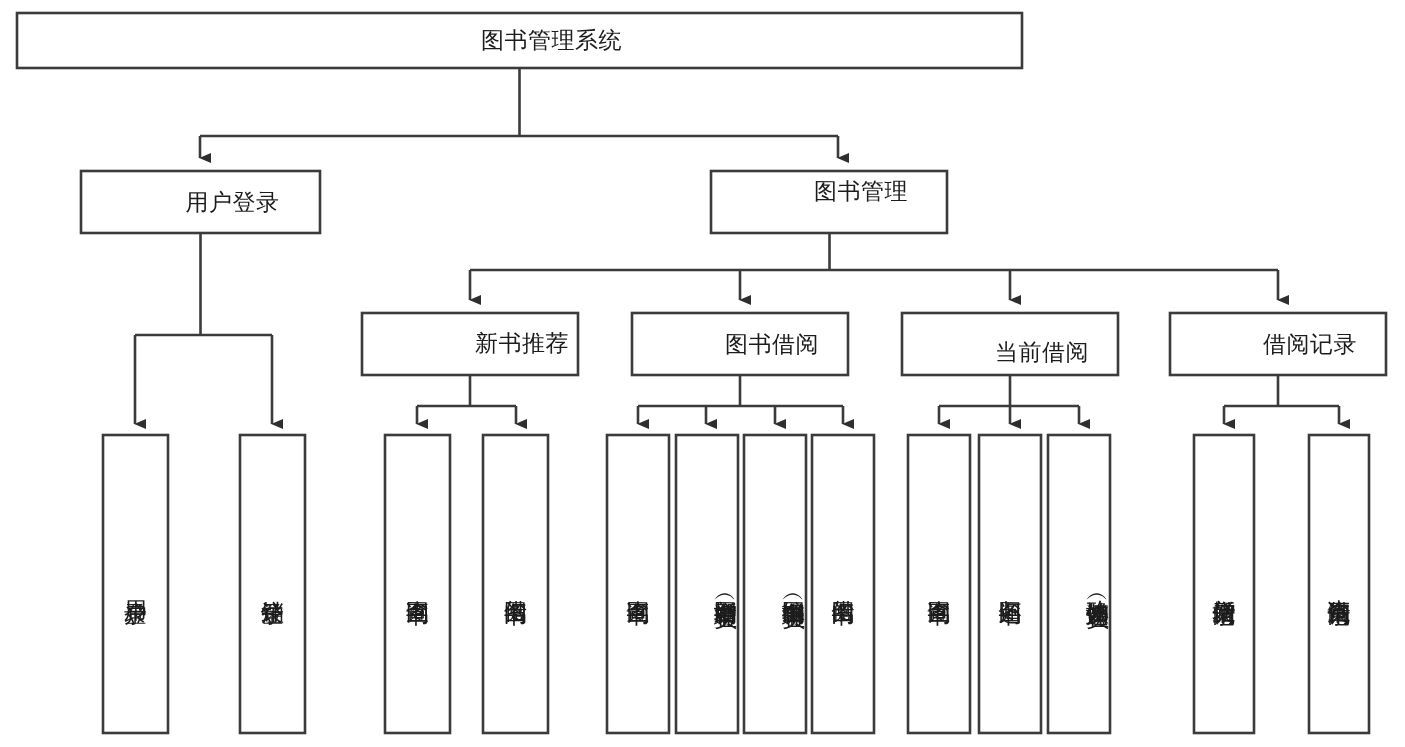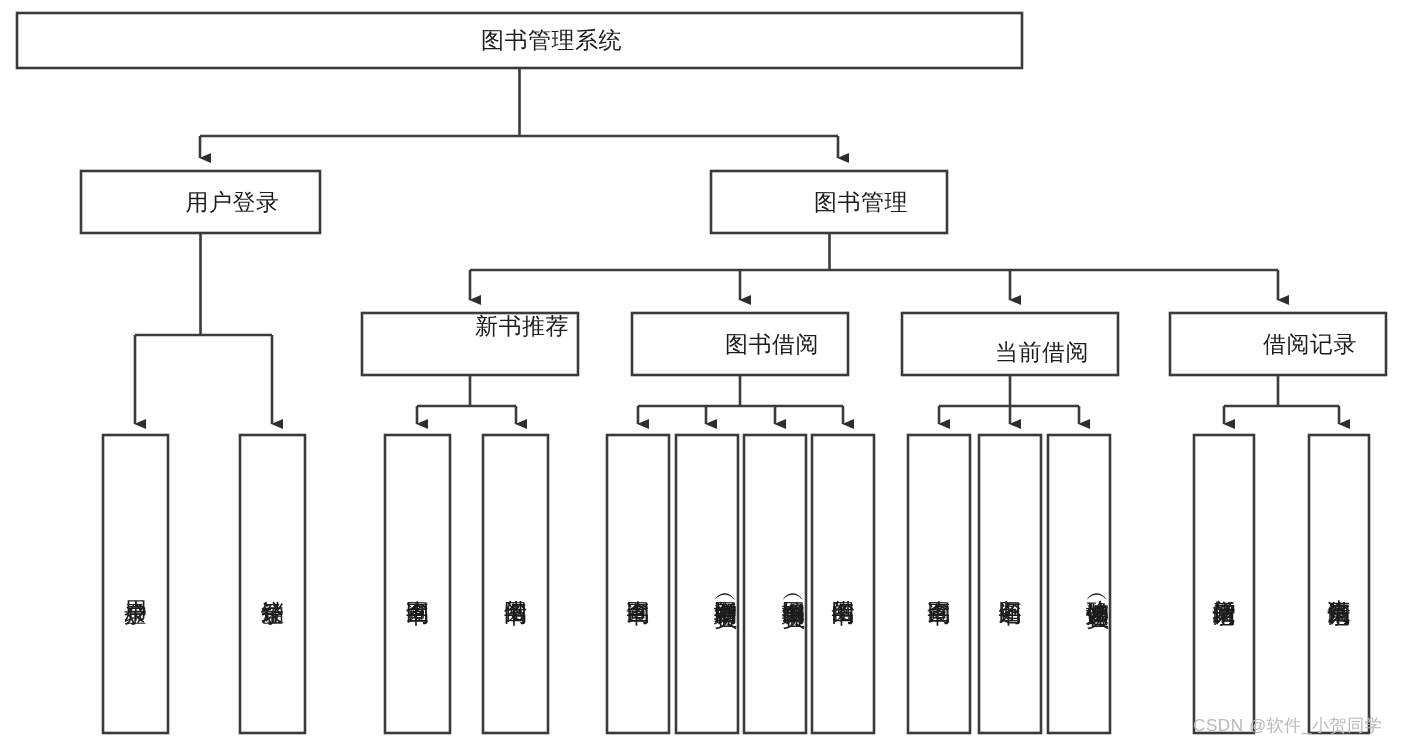--- a/index.html
+++ b/index.html
@@ -166,23 +166,23 @@
     <rect class="node-box" x="979" y="435" width="62" height="298"></rect>
     <rect class="node-box" x="1048" y="435" width="62" height="298"></rect>
 
     <rect class="node-box" x="1194" y="435" width="60" height="298"></rect>
     <rect class="node-box" x="1309" y="435" width="60" height="298"></rect>
   </svg>
 
   <div class="node-label-h" style="left:17px; top:13px; width:1005px; height:55px;">图书管理系统</div>
 
   <div class="node-label-h" style="left:81px; top:171px; width:239px; height:62px;">用户登录</div>
-  <div class="node-label-h" style="left:711px; top:171px; width:236px; height:62px;">图书管理</div>
-
-  <div class="node-label-h" style="left:362px; top:295px; width:256px; height:62px;">新书推荐</div>
+  <div class="node-label-h" style="left:711px; top:160px; width:236px; height:62px;">图书管理</div>
+
+  <div class="node-label-h" style="left:362px; top:313px; width:256px; height:62px;font-family:Liberation Serif, serif;">新书推荐</div>
   <div class="node-label-h" style="left:632px; top:313px; width:216px; height:62px;">图书借阅</div>
   <div class="node-label-h" style="left:902px; top:313px; width:216px; height:62px;margin-top:8px;">当前借阅</div>
   <div class="node-label-h" style="left:1170px; top:313px; width:216px; height:62px;">借阅记录</div>
 
   <div class="node-label-v" style="left:103px; top:435px; width:65px; height:298px;">用户登录</div>
   <div class="node-label-v" style="left:240px; top:435px; width:65px; height:298px;">注销登录</div>
 
   <div class="node-label-v" style="left:385px; top:435px; width:65px; height:298px;">查询图书</div>
   <div class="node-label-v" style="left:483px; top:435px; width:65px; height:298px;">借阅图书</div>
 
@@ -191,15 +191,14 @@
   <div class="node-label-v" style="left:744px; top:437px; width:62px; height:298px; align-items:flex-start;">编辑图书（管理员）</div>
   <div class="node-label-v" style="left:812px; top:435px; width:62px; height:298px;">借阅图书</div>
 
   <div class="node-label-v" style="left:908px; top:435px; width:62px; height:298px;">查询图书</div>
   <div class="node-label-v" style="left:979px; top:435px; width:62px; height:298px;">归还图书</div>
   <div class="node-label-v" style="left:1048px; top:437px; width:62px; height:298px; align-items:flex-start;">确认归还（管理员）</div>
 
   <div class="node-label-v" style="left:1194px; top:435px; width:60px; height:298px;">新增借阅记录</div>
   <div class="node-label-v" style="left:1309px; top:435px; width:60px; height:298px;">查询借阅记录</div>
 
-  <div class="watermark" style="left:1193px; top:714px;">CSDN @软件_小贺同学</div>
 
 </div>
 
 </body></html>

